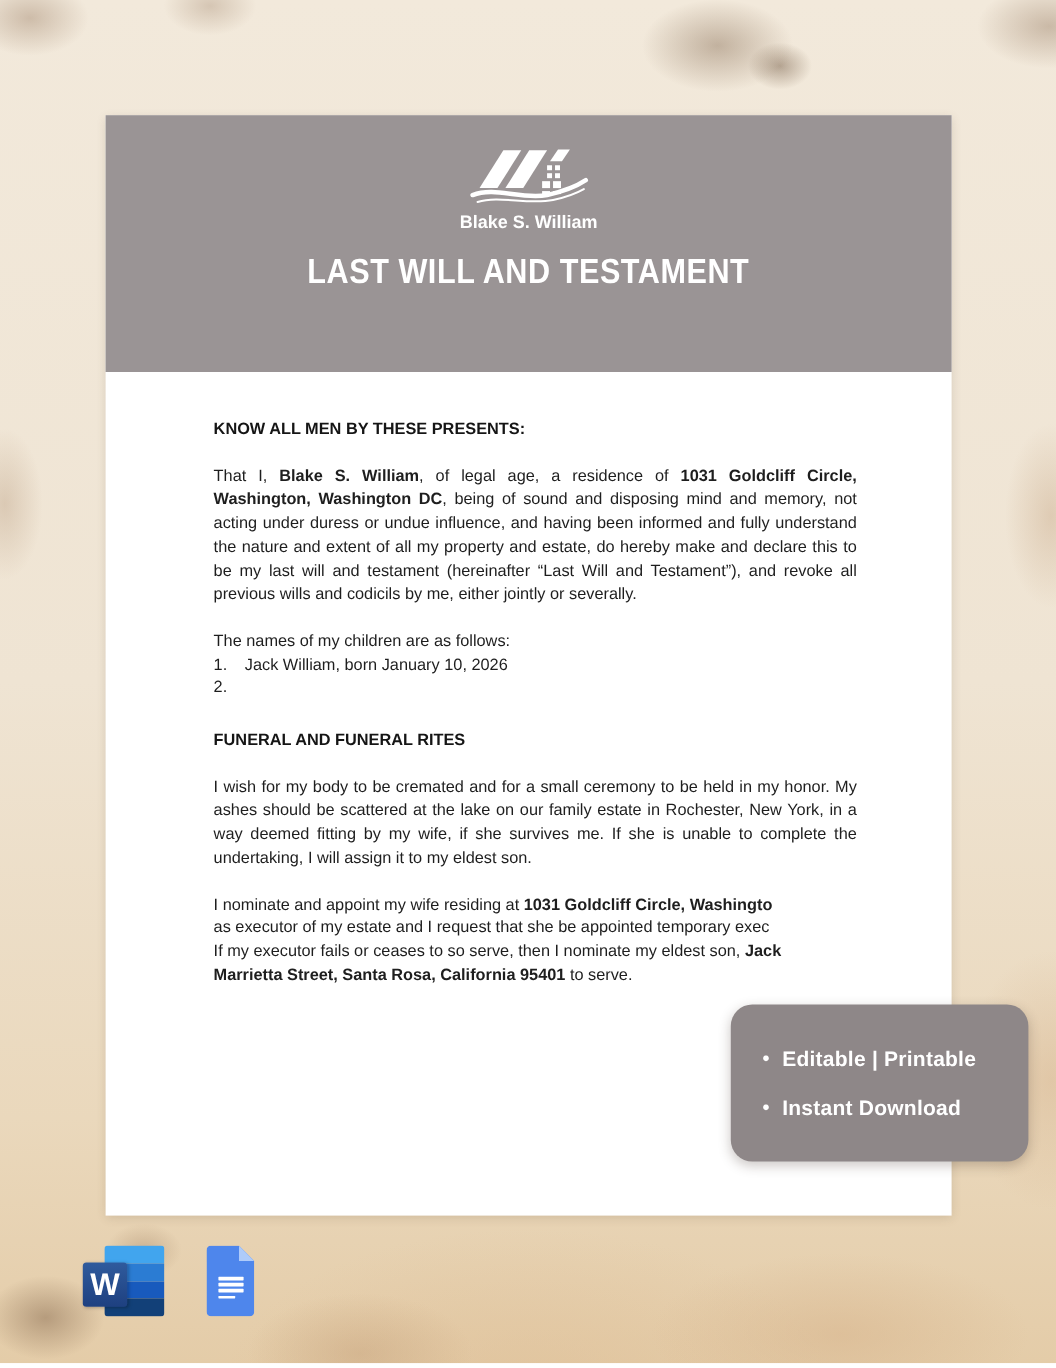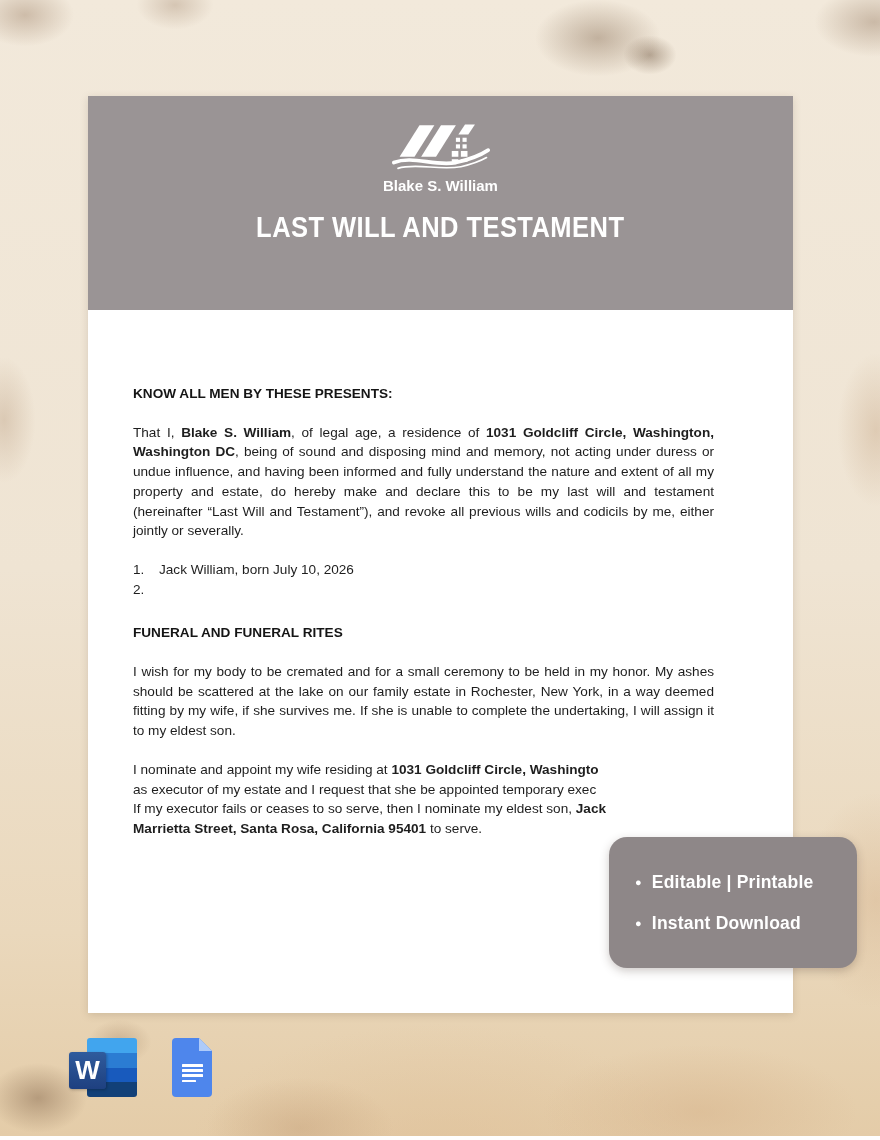--- a/index.html
+++ b/index.html
@@ -21,21 +21,21 @@
       radial-gradient(ellipse 100px 150px at 876px 900px, rgba(210,172,132,.4), rgba(210,172,132,0) 72%),
       radial-gradient(ellipse 340px 180px at 50% 102%, rgba(222,190,150,.55), rgba(222,190,150,0) 75%),
       linear-gradient(180deg,#f2e9db 0%,#efe4d3 50%,#ead8bc 82%,#e4cca8 100%);}
   
   .page{position:absolute;left:88px;top:96px;width:705px;height:917px;background:#ffffff;
         box-shadow:0 2px 8px rgba(90,70,50,.18);}
   .page-header{height:214px;background:#9a9495;display:flex;flex-direction:column;align-items:center;box-sizing:border-box;padding-top:26px;}
   .logo{width:112px;height:48px;}
   .brand{color:#ffffff;font-weight:bold;font-size:15px;margin-top:7px;}
   .doc-title{color:#ffffff;font-weight:bold;font-size:29px;letter-spacing:.5px;margin-top:17px;transform:scaleX(.88);white-space:nowrap;}
-  .page-body{box-sizing:border-box;padding:38px 79px 0 45px;color:#1e1e1e;font-size:13.6px;line-height:19.7px;margin-top:36px;}
+  .page-body{box-sizing:border-box;padding:38px 79px 0 90px;color:#1e1e1e;font-size:13.6px;line-height:19.7px;}
   .page-body h3{font-size:13.6px;line-height:19.7px;margin:24px 0 19px 0;font-weight:bold;color:#151515;}
   .page-body .sec:first-child h3{margin-top:0;}
   .page-body p{margin:0 0 19px 0;text-align:justify;}
   .page-body p.tight{margin-bottom:0;}
   .b{font-weight:bold;}
   .olist{margin:0 0 19px 0;}
   .olist .row{display:flex;}
   .olist .num{width:26px;flex:0 0 26px;}
   .lines{overflow:hidden;margin:0;}
   .lines .ln{white-space:nowrap;text-align:justify;}
@@ -92,24 +92,25 @@
       </svg>
       <div class="brand">Blake S. William</div>
       <div class="doc-title">LAST WILL AND TESTAMENT</div>
     </div>
     <div class="page-body" id="doc-body">
         <div class="sec">
           <h3>KNOW ALL MEN BY THESE PRESENTS:</h3>
           <p><span>That I, </span><span class="b">Blake S. William</span><span>, of legal age, a residence of </span><span class="b">1031 Goldcliff Circle, Washington, Washington DC</span><span>, being of sound and disposing mind and memory, not acting under duress or undue influence, and having been informed and fully understand the nature and extent of all my property and estate, do hereby make and declare this to be my last will and testament (hereinafter “Last Will and Testament”), and revoke all previous wills and codicils by me, either jointly or severally.</span></p>
         </div>
         <div class="sec">
+          <p class="tight"><span>The names of my children are as follows:</span></p>
           <div class="olist">
             <div class="row">
               <span class="num">1.</span>
-              <span>Jack William, born July 10, 2026</span>
+              <span>Jack William, born January 10, 2026</span>
             </div>
             <div class="row">
               <span class="num">2.</span>
             </div>
           </div>
         </div>
         <div class="sec">
           <h3>FUNERAL AND FUNERAL RITES</h3>
           <p><span>I wish for my body to be cremated and for a small ceremony to be held in my honor. My ashes should be scattered at the lake on our family estate in Rochester, New York, in a way deemed fitting by my wife, if she survives me. If she is unable to complete the undertaking, I will assign it to my eldest son.</span></p>
         </div>

